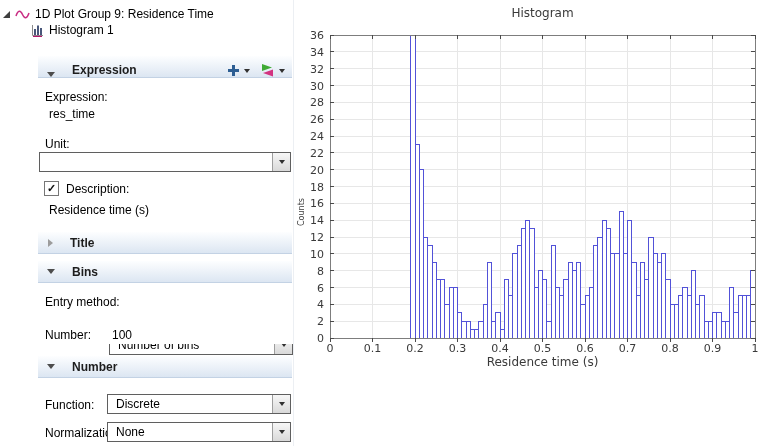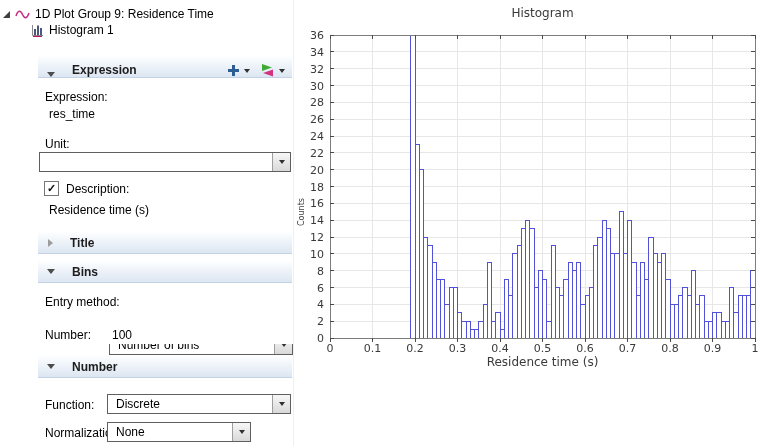--- a/index.html
+++ b/index.html
@@ -115,21 +115,21 @@
   <span class="hdr-label">Number</span>
 </div>
 <span class="lbl" style="left:45px;top:398px;">Function:</span>
 <div class="combo" style="left:107px;top:394px;width:184px;padding-left:36px;">
   <span class="val">Discrete</span>
   <span class="btn">
       <span class="mini-arr"></span>
     </span>
 </div>
 <span class="lbl" style="left:45px;top:426px;">Normalization:</span>
-<div class="combo" style="left:107px;top:422px;width:144px;">
+<div class="combo" style="left:107px;top:422px;width:184px;">
   <span class="val">None</span>
   <span class="btn">
       <span class="mini-arr"></span>
     </span>
 </div>
 
 <div class="divider"></div>
 
 <svg class="abs" style="left:296px;top:0;" width="471" height="380">
     <line x1="76.5" y1="35" x2="76.5" y2="338" stroke="#e7e7e7" shape-rendering="crispEdges"></line>

